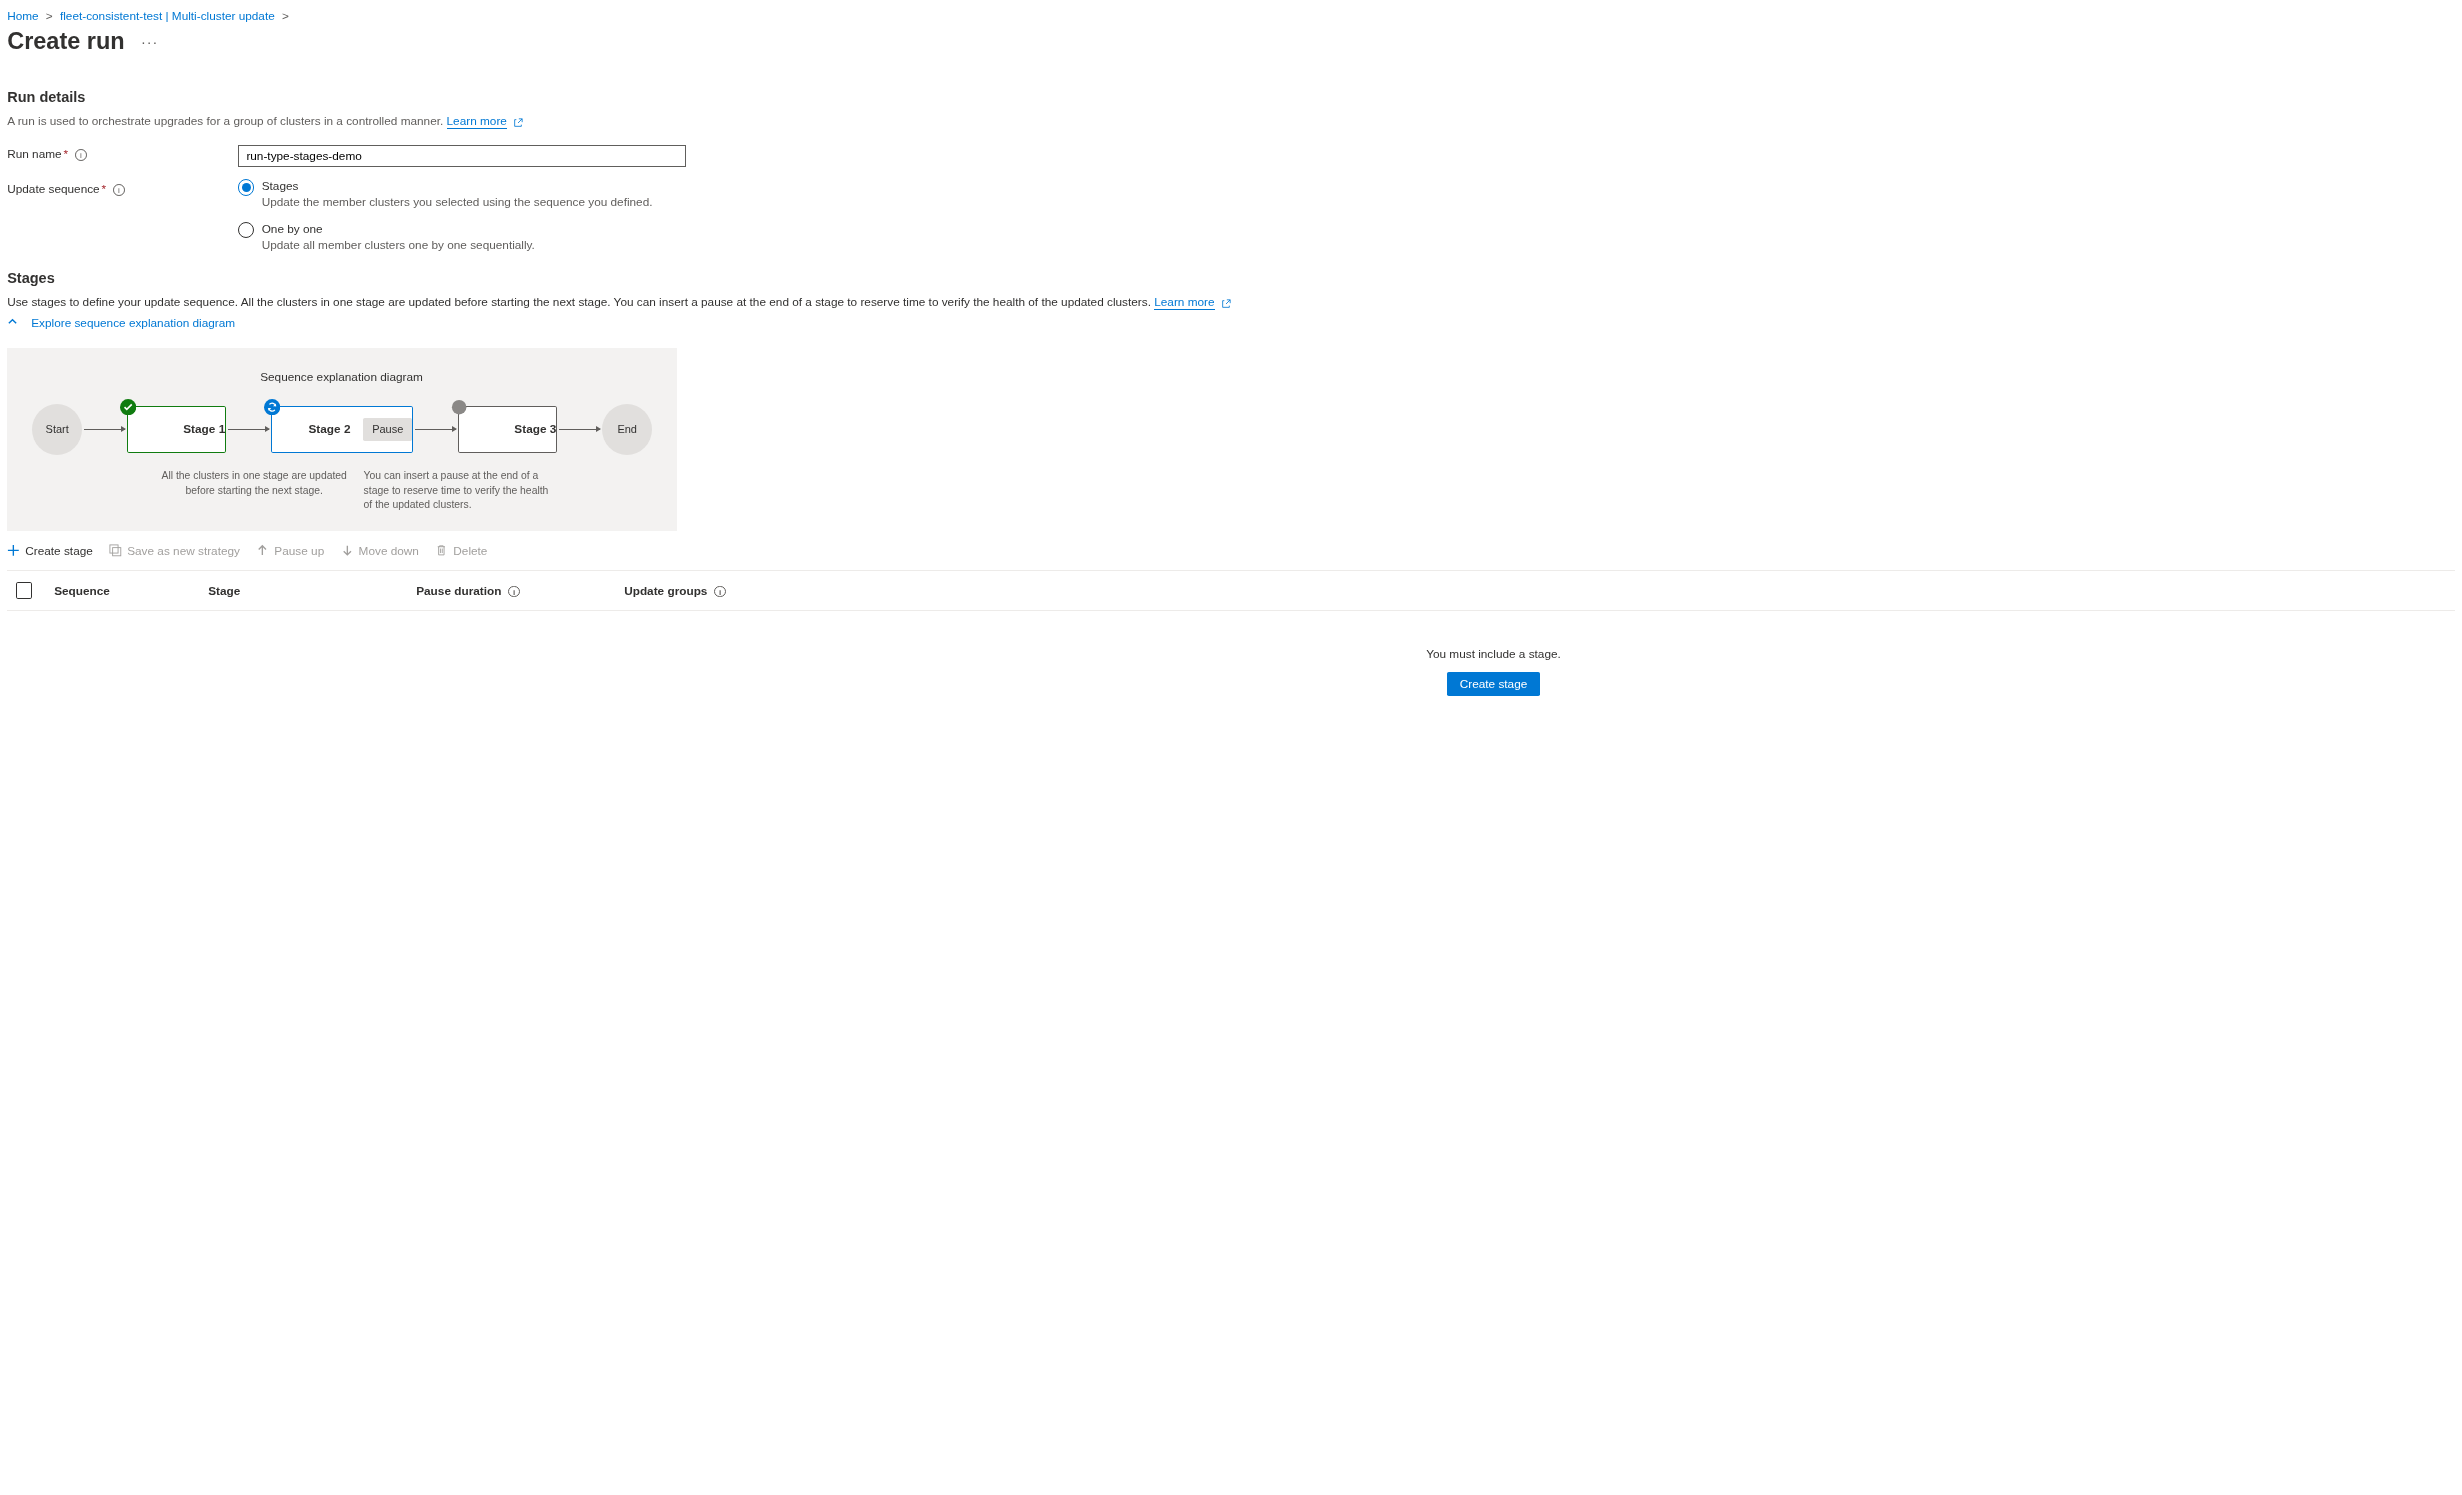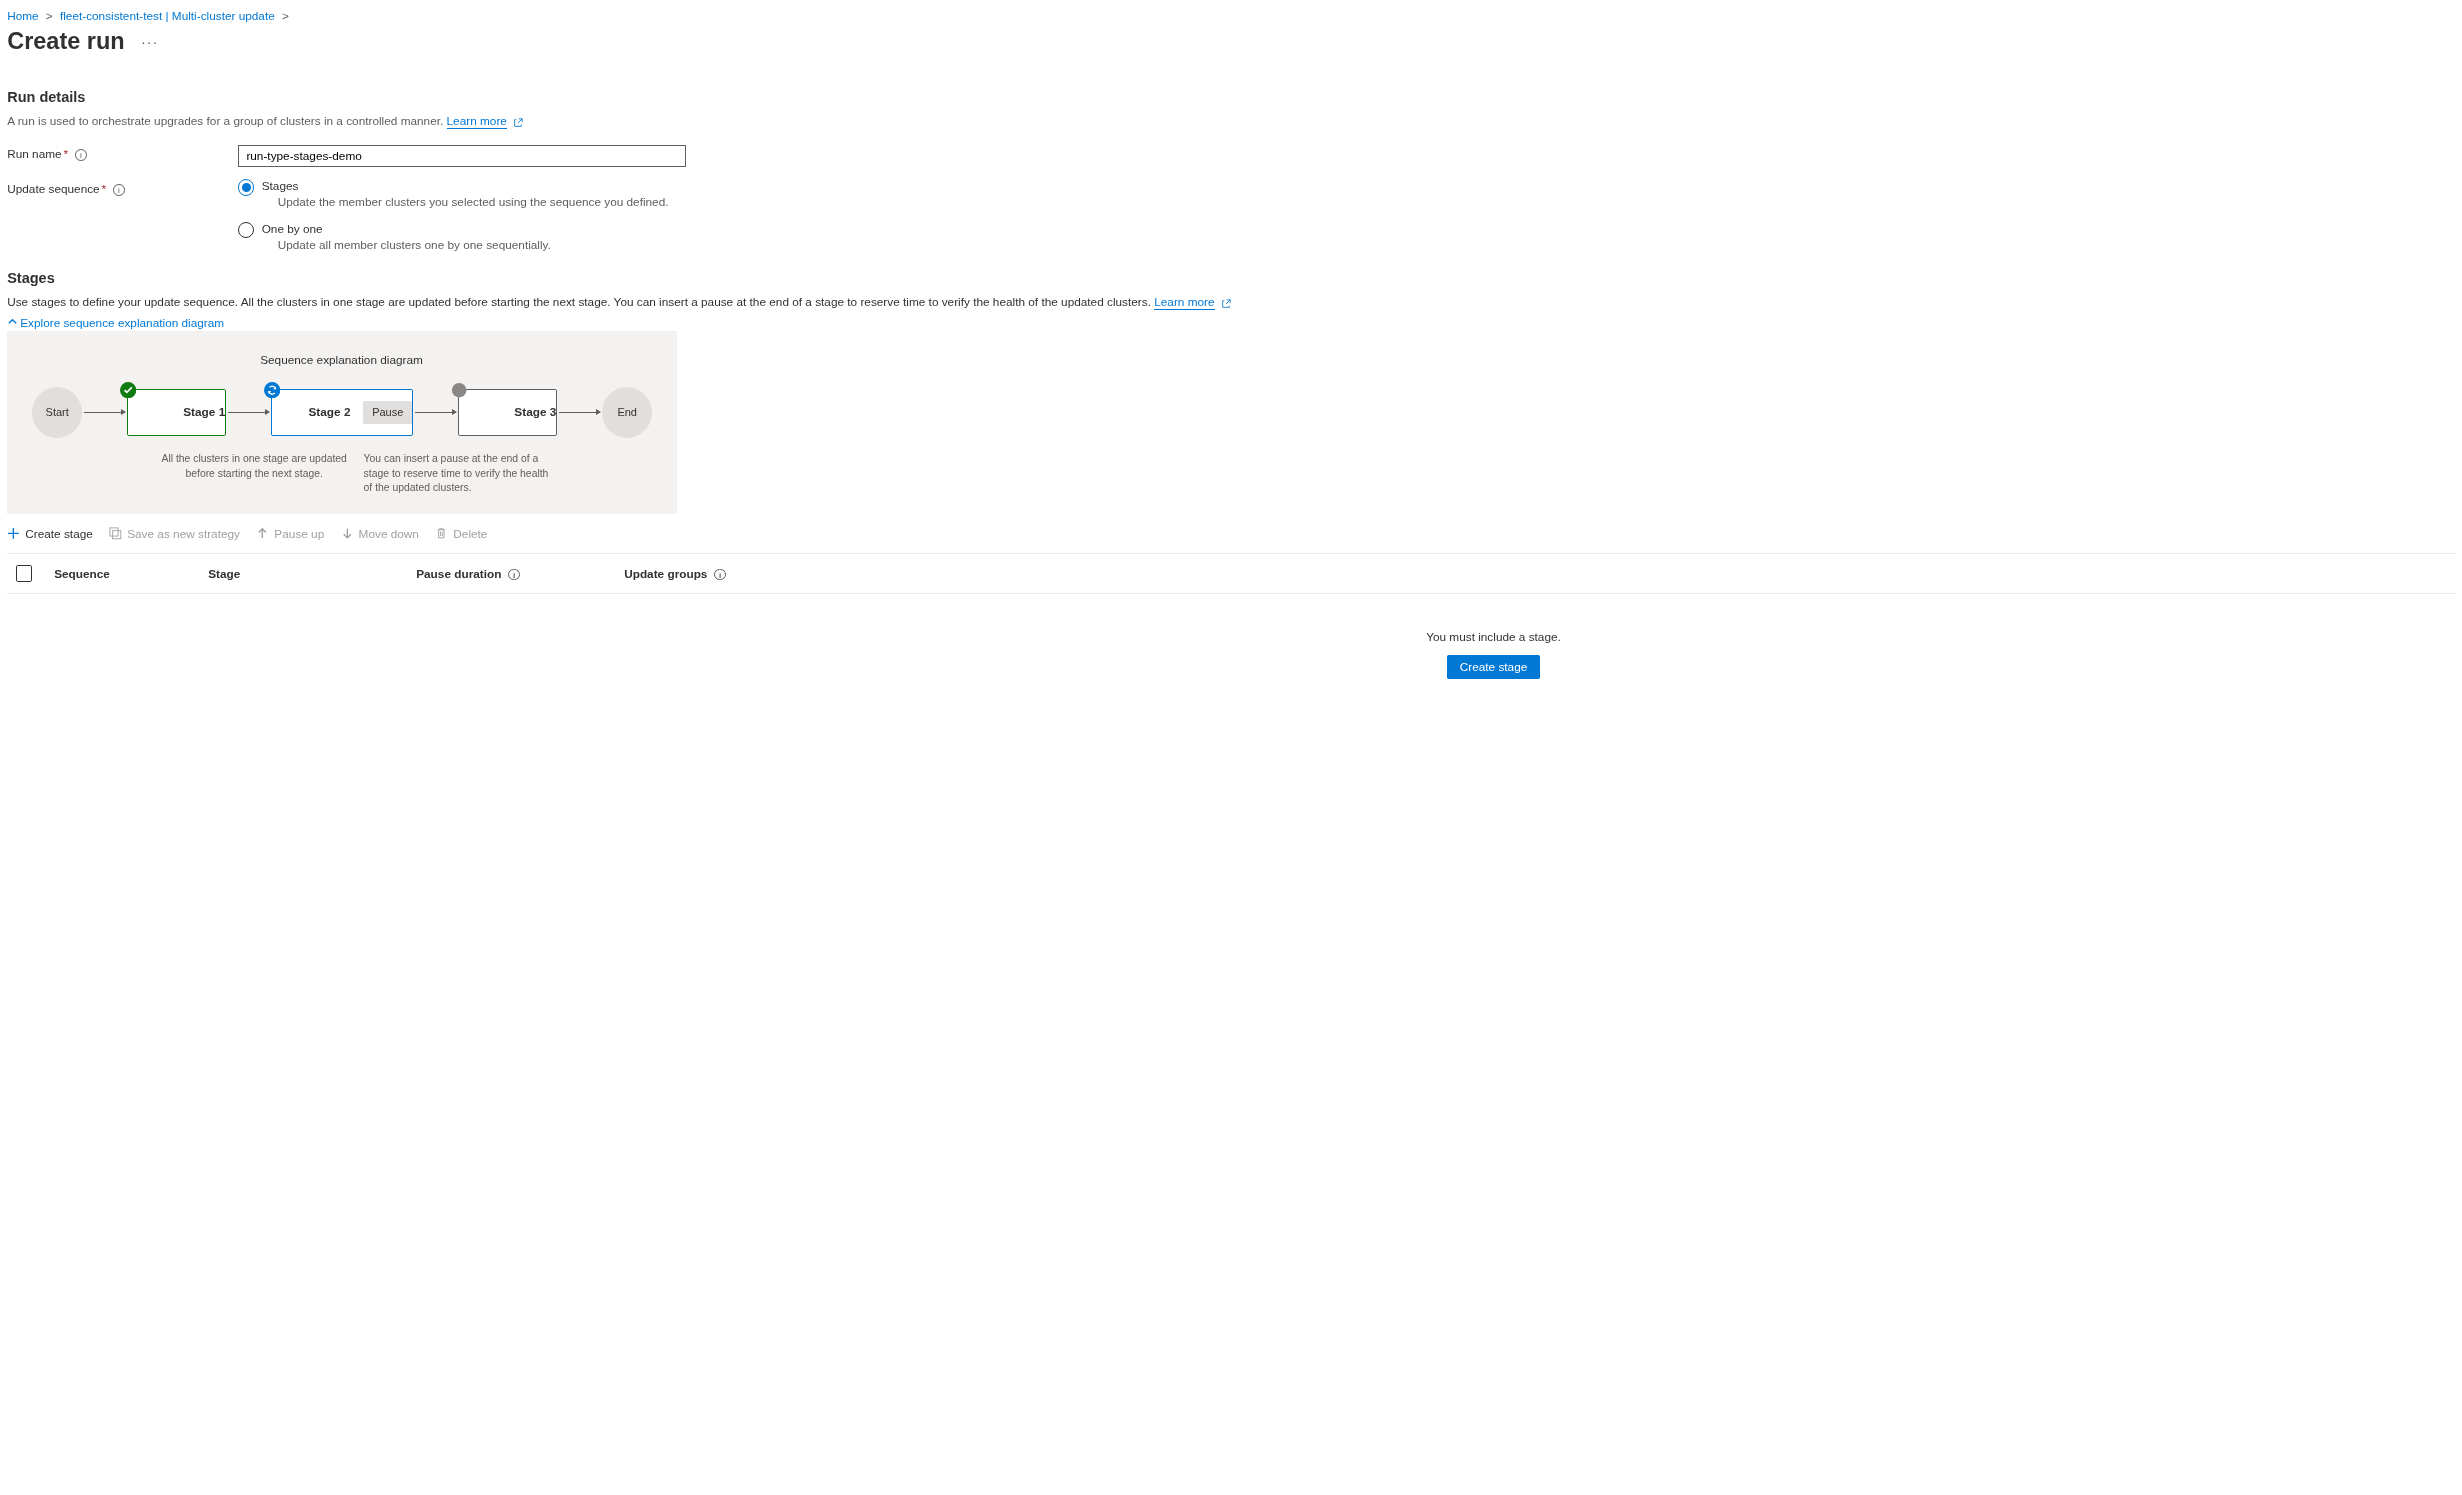--- a/index.html
+++ b/index.html
@@ -45,28 +45,28 @@
     .radio-circle {
       width:16.3px; height:16.3px; border-radius:50%; border:0.9px solid #323130;
       flex-shrink:0; position:relative; cursor:pointer;
     }
     .radio-circle.selected { border-color:#0078d4; }
     .radio-circle.selected::after {
       content:""; position:absolute; top:2.7px; left:2.7px; width:9px; height:9px;
       background:#0078d4; border-radius:50%;
     }
     .radio-content .radio-title { font-size:11.8px; }
-    .radio-content .radio-desc { font-size:11.8px; color:#605e5c; margin-top:1.8px;margin-left:16px; }
+    .radio-content .radio-desc { font-size:11.8px; color:#605e5c; margin-top:1.8px; }
 
     
     .stages-desc { font-size:11.8px; color:#323130; margin-bottom:7.2px; }
 
     .explore-toggle {
-      display:flex; align-items:flex-end; gap:2px; color:#0078d4;
-      cursor:pointer; margin-bottom:1px; font-size:11.8px;
+      display:flex; align-items:flex-end; gap:13px; color:#0078d4;
+      cursor:pointer; margin-bottom:18px; font-size:11.8px;
     }
     .chev { display:inline-block; }
 
     
     .diagram-panel {
       background:#f3f2f1; padding:22px 25px 18px 25px; width: 670px;
     }
     .diagram-title { font-size:11.8px; margin-bottom:20px; margin-left:228px; }
     .diagram-flow { display:flex; align-items:center; gap:0; }
     .node-circle {

